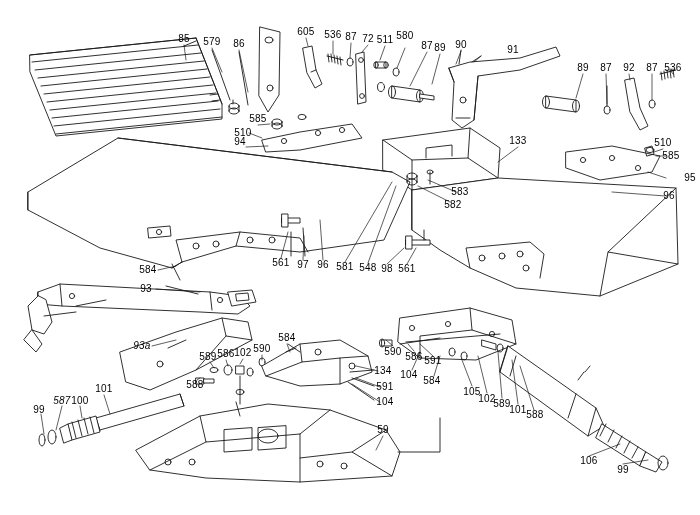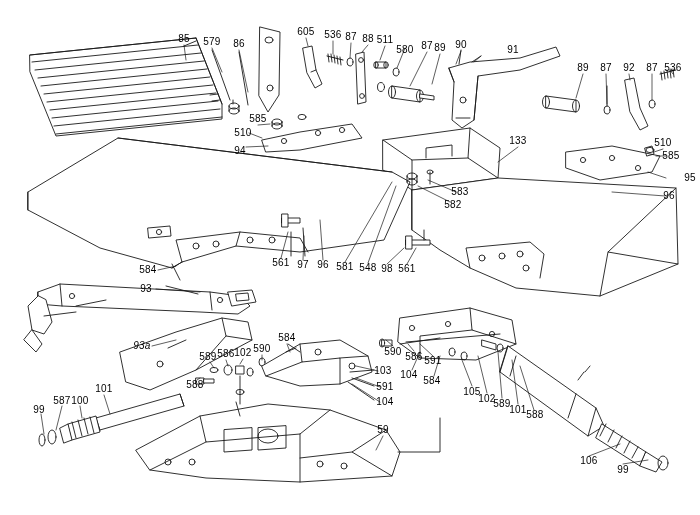--- a/index.html
+++ b/index.html
@@ -417,35 +417,35 @@
     </g>
   </svg>
 
   <div id="labels">
       <div class="callout" style="left: 184px; top: 39px; text-align: right;">85</div>
       <div class="callout" style="left: 212px; top: 42px;">579</div>
       <div class="callout" style="left: 239px; top: 44px;">86</div>
       <div class="callout" style="left: 306px; top: 32px;">605</div>
       <div class="callout" style="left: 333px; top: 35px;">536</div>
       <div class="callout" style="left: 351px; top: 37px;">87</div>
-      <div class="callout" style="left: 368px; top: 39px;">88</div>
+      <div class="callout" style="left: 368px; top: 39px;">72</div>
       <div class="callout" style="left: 385px; top: 40px;">511</div>
-      <div class="callout" style="left: 405px; top: 50px;">580</div>
+      <div class="callout" style="left: 405px; top: 36px;">580</div>
       <div class="callout" style="left: 427px; top: 46px;">87</div>
       <div class="callout" style="left: 440px; top: 48px;">89</div>
       <div class="callout" style="left: 461px; top: 45px;">90</div>
       <div class="callout" style="left: 481px; top: 50px; margin-left: 32px;">91</div>
       <div class="callout" style="left: 583px; top: 68px;">89</div>
       <div class="callout" style="left: 606px; top: 68px;">87</div>
       <div class="callout" style="left: 629px; top: 68px;">92</div>
       <div class="callout" style="left: 652px; top: 68px;">87</div>
       <div class="callout" style="left: 673px; top: 68px;">536</div>
       <div class="callout" style="left: 258px; top: 119px;">585</div>
       <div class="callout" style="left: 243px; top: 133px;">510</div>
-      <div class="callout" style="left: 240px; top: 151px; text-align: right;">94</div>
+      <div class="callout" style="left: 240px; top: 142px; text-align: right;">94</div>
       <div class="callout" style="left: 518px; top: 141px;">133</div>
       <div class="callout" style="left: 663px; top: 143px;">510</div>
       <div class="callout" style="left: 671px; top: 156px;">585</div>
       <div class="callout" style="left: 670px; top: 178px; margin-left: 20px;">95</div>
       <div class="callout" style="left: 669px; top: 196px;">96</div>
       <div class="callout" style="left: 460px; top: 192px;">583</div>
       <div class="callout" style="left: 453px; top: 205px;">582</div>
       <div class="callout" style="left: 281px; top: 263px;">561</div>
       <div class="callout" style="left: 303px; top: 265px;">97</div>
       <div class="callout" style="left: 323px; top: 265px;">96</div>
@@ -455,34 +455,34 @@
       <div class="callout" style="left: 407px; top: 269px;">561</div>
       <div class="callout" style="left: 148px; top: 270px;">584</div>
       <div class="callout" style="left: 146px; top: 289px;">93</div>
       <div class="callout ital" style="left: 142px; top: 346px;">93a</div>
       <div class="callout" style="left: 287px; top: 338px;">584</div>
       <div class="callout" style="left: 262px; top: 349px;">590</div>
       <div class="callout" style="left: 243px; top: 353px;">102</div>
       <div class="callout" style="left: 226px; top: 354px;">586</div>
       <div class="callout" style="left: 208px; top: 357px;">589</div>
       <div class="callout" style="left: 195px; top: 385px;">588</div>
-      <div class="callout" style="left: 383px; top: 371px;">103</div>
+      <div class="callout" style="left: 383px; top: 371px;">134</div>
       <div class="callout" style="left: 385px; top: 387px;">591</div>
       <div class="callout" style="left: 385px; top: 402px;">104</div>
       <div class="callout" style="left: 393px; top: 352px;">590</div>
       <div class="callout" style="left: 414px; top: 357px;">586</div>
       <div class="callout" style="left: 433px; top: 361px;">591</div>
       <div class="callout" style="left: 409px; top: 375px;">104</div>
       <div class="callout" style="left: 432px; top: 381px;">584</div>
       <div class="callout" style="left: 472px; top: 392px;">105</div>
       <div class="callout" style="left: 487px; top: 399px;">102</div>
       <div class="callout" style="left: 502px; top: 404px;">589</div>
       <div class="callout" style="left: 518px; top: 410px;">101</div>
       <div class="callout" style="left: 535px; top: 415px;">588</div>
       <div class="callout" style="left: 104px; top: 389px;">101</div>
-      <div class="callout" style="left: 62px; top: 401px;">587</div>
+      <div class="callout" style="left: 62px; top: 401px; font-style: italic;">587</div>
       <div class="callout" style="left: 80px; top: 401px;">100</div>
       <div class="callout" style="left: 39px; top: 410px;">99</div>
       <div class="callout" style="left: 383px; top: 430px;">59</div>
       <div class="callout" style="left: 589px; top: 461px;">106</div>
       <div class="callout" style="left: 623px; top: 470px;">99</div>
     </div>
 </div>
 
 </body></html>

